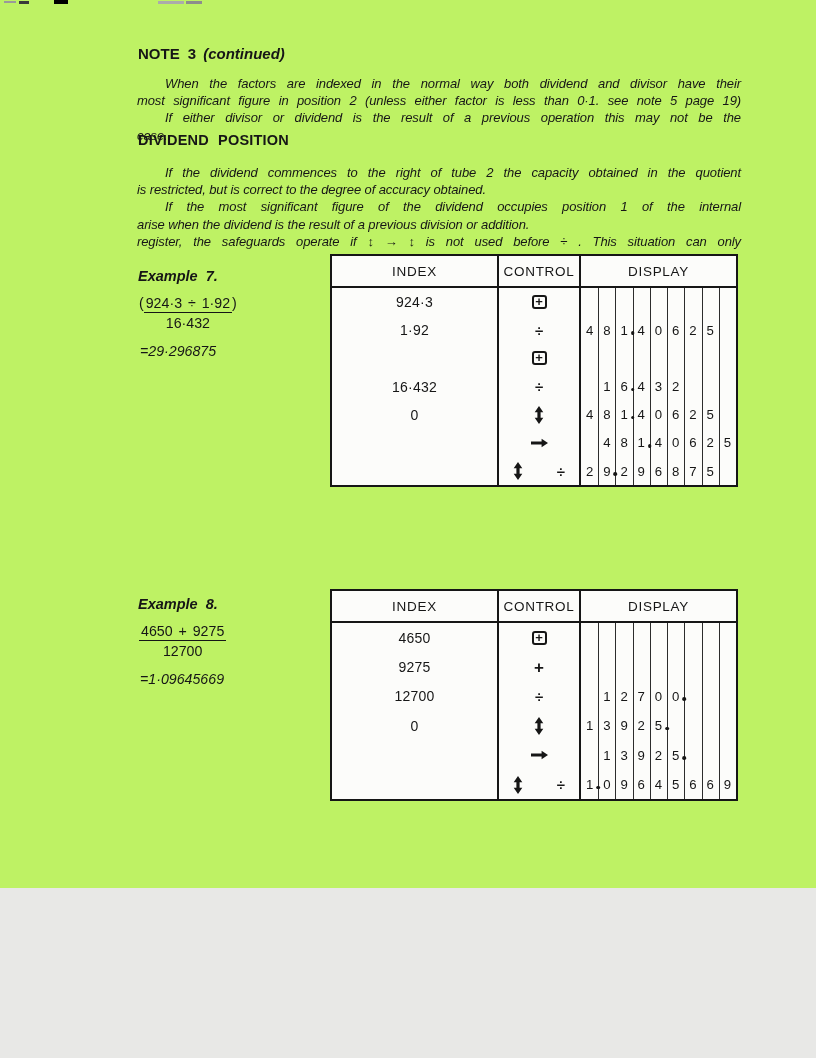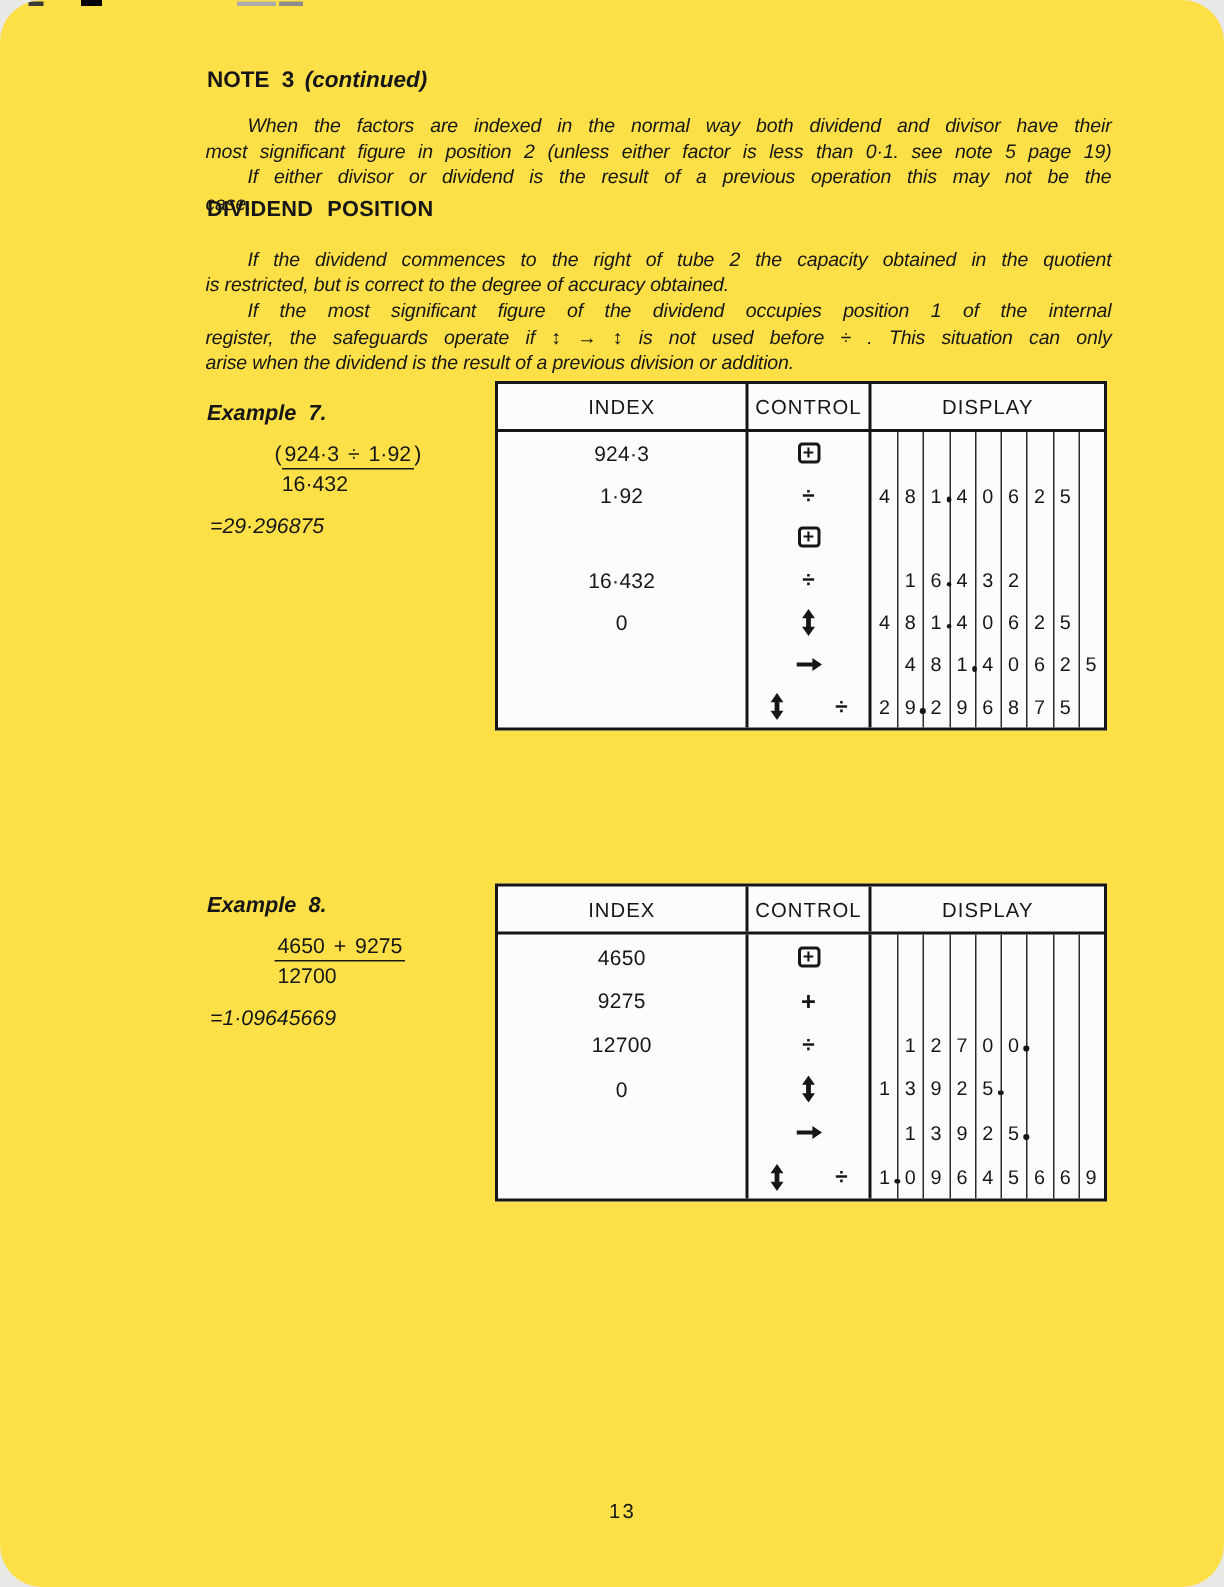--- a/index.html
+++ b/index.html
@@ -1,43 +1,42 @@
 <!DOCTYPE html>
 <html><head>
 <meta charset="utf-8">
 <style>
   html,body{margin:0;padding:0;background:#e8e8e6;}
   :root{--ink:#161616;}
   .page{
-    position:relative;width:816px;height:1058px;margin:0 auto;
-    background:#fde047;color:var(--ink);
+    position:relative;width:816px;height:888px;margin:0 auto;
+    background:#bef264;color:var(--ink);
     font-family:"Liberation Sans","DejaVu Sans",sans-serif;
     overflow:hidden;
-    border-radius:28px;
   }
   .artifact{position:absolute;}
 
   
   .note-heading{position:absolute;left:138px;top:45px;font-size:15px;font-weight:bold;word-spacing:4px;}
   .note-heading .cont{font-style:italic;margin-left:7px;word-spacing:1px;}
   .para{position:absolute;left:137px;width:604px;font-size:13px;line-height:17.2px;letter-spacing:-0.1px;}
   #intro{top:75px;}
   #dividend-para{top:164px;}
   .section-heading{position:absolute;left:138px;top:132px;font-size:14.5px;font-weight:bold;word-spacing:5px;letter-spacing:0.2px;}
   .pline{text-align:justify;text-align-last:justify;font-style:italic;}
   .pline.nojust{text-align-last:left;}
   .pline.indent{text-indent:28px;}
 
   
   .example{position:absolute;left:138px;width:195px;}
   #ex7{top:268px;}
   #ex8{top:596px;}
   .ex-label{font-size:14.5px;font-weight:bold;font-style:italic;word-spacing:4px;}
   .fraction{display:inline-block;margin-top:11px;font-size:14.2px;margin-left:1px;}
-  .frac-top{white-space:nowrap;margin-left:44px;}
+  .frac-top{white-space:nowrap;}
   .numr{display:inline-block;border-bottom:1.8px solid var(--ink);padding:0 2px 1px;word-spacing:2px;}
   .frac-bottom{text-align:center;padding-top:2px;}
   .ex-result{margin-top:11px;font-size:14.2px;margin-left:2px;font-style:italic;}
 
   
   .ctable{position:absolute;left:330px;width:408px;border:2.5px solid var(--ink);box-sizing:border-box;background:#fcfcfa;}
   #table1{top:254px;--rh:28.2px;}
   #table2{top:589px;--rh:29.4px;}
   .thead{display:flex;height:30px;border-bottom:2.5px solid var(--ink);}
   .th{display:flex;align-items:center;justify-content:center;font-size:13.5px;letter-spacing:0.7px;}
@@ -83,22 +82,22 @@
       <div class="pline">most significant figure in position 2 (unless either factor is less than 0·1. see note 5 page 19)</div>
       <div class="pline indent">If either divisor or dividend is the result of a previous operation this may not be the</div>
       <div class="pline nojust">case.</div>
     </div>
 
   <div class="section-heading">DIVIDEND POSITION</div>
   <div class="para" id="dividend-para">
       <div class="pline indent">If the dividend commences to the right of tube 2 the capacity obtained in the quotient</div>
       <div class="pline nojust">is restricted, but is correct to the degree of accuracy obtained.</div>
       <div class="pline indent">If the most significant figure of the dividend occupies position 1 of the internal</div>
+      <div class="pline nojust">arise when the dividend is the result of a previous division or addition.</div>
       <div class="pline">register, the safeguards operate if ↕ → ↕ is not used before ÷ . This situation can only</div>
-      <div class="pline nojust">arise when the dividend is the result of a previous division or addition.</div>
     </div>
 
   <div class="example" id="ex7">
     <div class="ex-label">Example 7.</div>
     <div class="fraction">
       <div class="frac-top"><span class="paren">(</span><span class="numr">924·3 ÷ 1·92</span><span class="paren">)</span></div>
       <div class="frac-bottom">16·432</div>
     </div>
     <div class="ex-result">=29·296875</div>
   </div>

